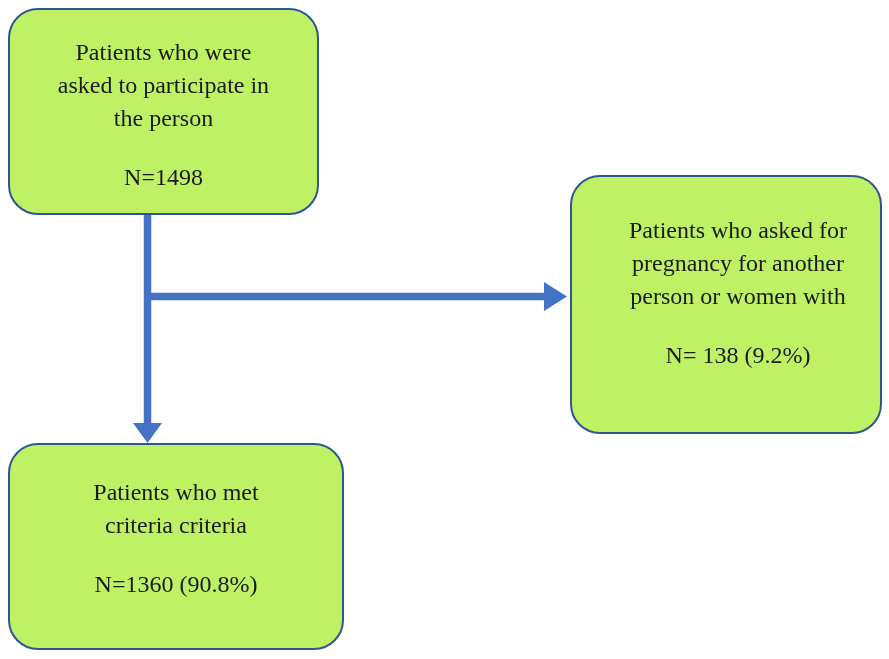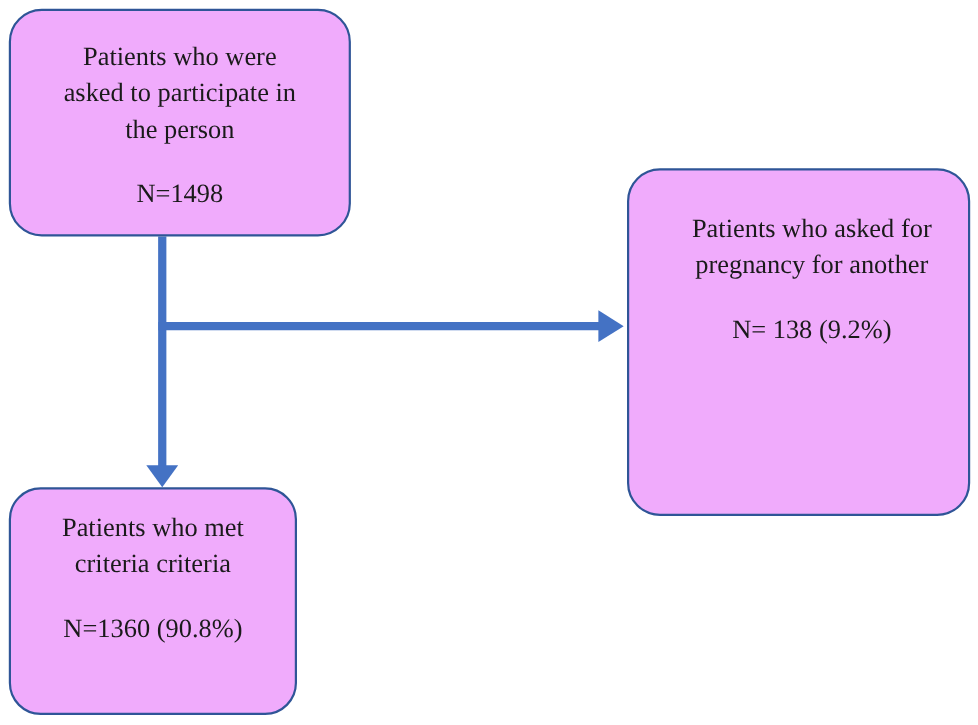--- a/index.html
+++ b/index.html
@@ -20,52 +20,51 @@
     position: absolute;
     left: 0;
     top: 0;
     width: 889px;
     height: 659px;
     pointer-events: none;
   }
   .box {
     position: absolute;
     box-sizing: border-box;
-    background: #f0abfc;
+    background: #bef264;
     border: 2.5px solid #2f5597;
     border-radius: 30px;
     display: flex;
     flex-direction: column;
     align-items: center;
     text-align: center;
     font-size: 24px;
     line-height: 33px;
   }
   .box-top-left {
     left: 8px;
     top: 8px;
     width: 311px;
     height: 207px;
     padding-top: 26px;
   }
   .box-right {
     left: 570px;
-    top: 153px;
+    top: 175px;
     width: 312px;
-    height: 316px;
+    height: 259px;
     padding-top: 37px;
     padding-left: 24px;
   }
   .box-bottom-left {
     left: 8px;
     top: 443px;
-    width: 262px;
+    width: 336px;
     height: 207px;
-    padding-top: 19px;
-    border-radius: 29px;
+    padding-top: 31px;
   }
   .box-n {
     margin-top: 26px;
   }
 </style>
 </head>
 <body>
 
 <div class="canvas">
 
@@ -82,20 +81,21 @@
       <div>asked to participate in</div>
       <div>the person</div>
     </div>
     <div class="box-n">N=1498</div>
   </div>
 
   <div class="box box-right">
     <div class="box-text">
       <div>Patients who asked for</div>
       <div>pregnancy for another</div>
+      <div>person or women with</div>
     </div>
     <div class="box-n">N= 138 (9.2%)</div>
   </div>
 
   <div class="box box-bottom-left">
     <div class="box-text">
       <div>Patients who met</div>
       <div>criteria criteria</div>
     </div>
     <div class="box-n">N=1360 (90.8%)</div>

